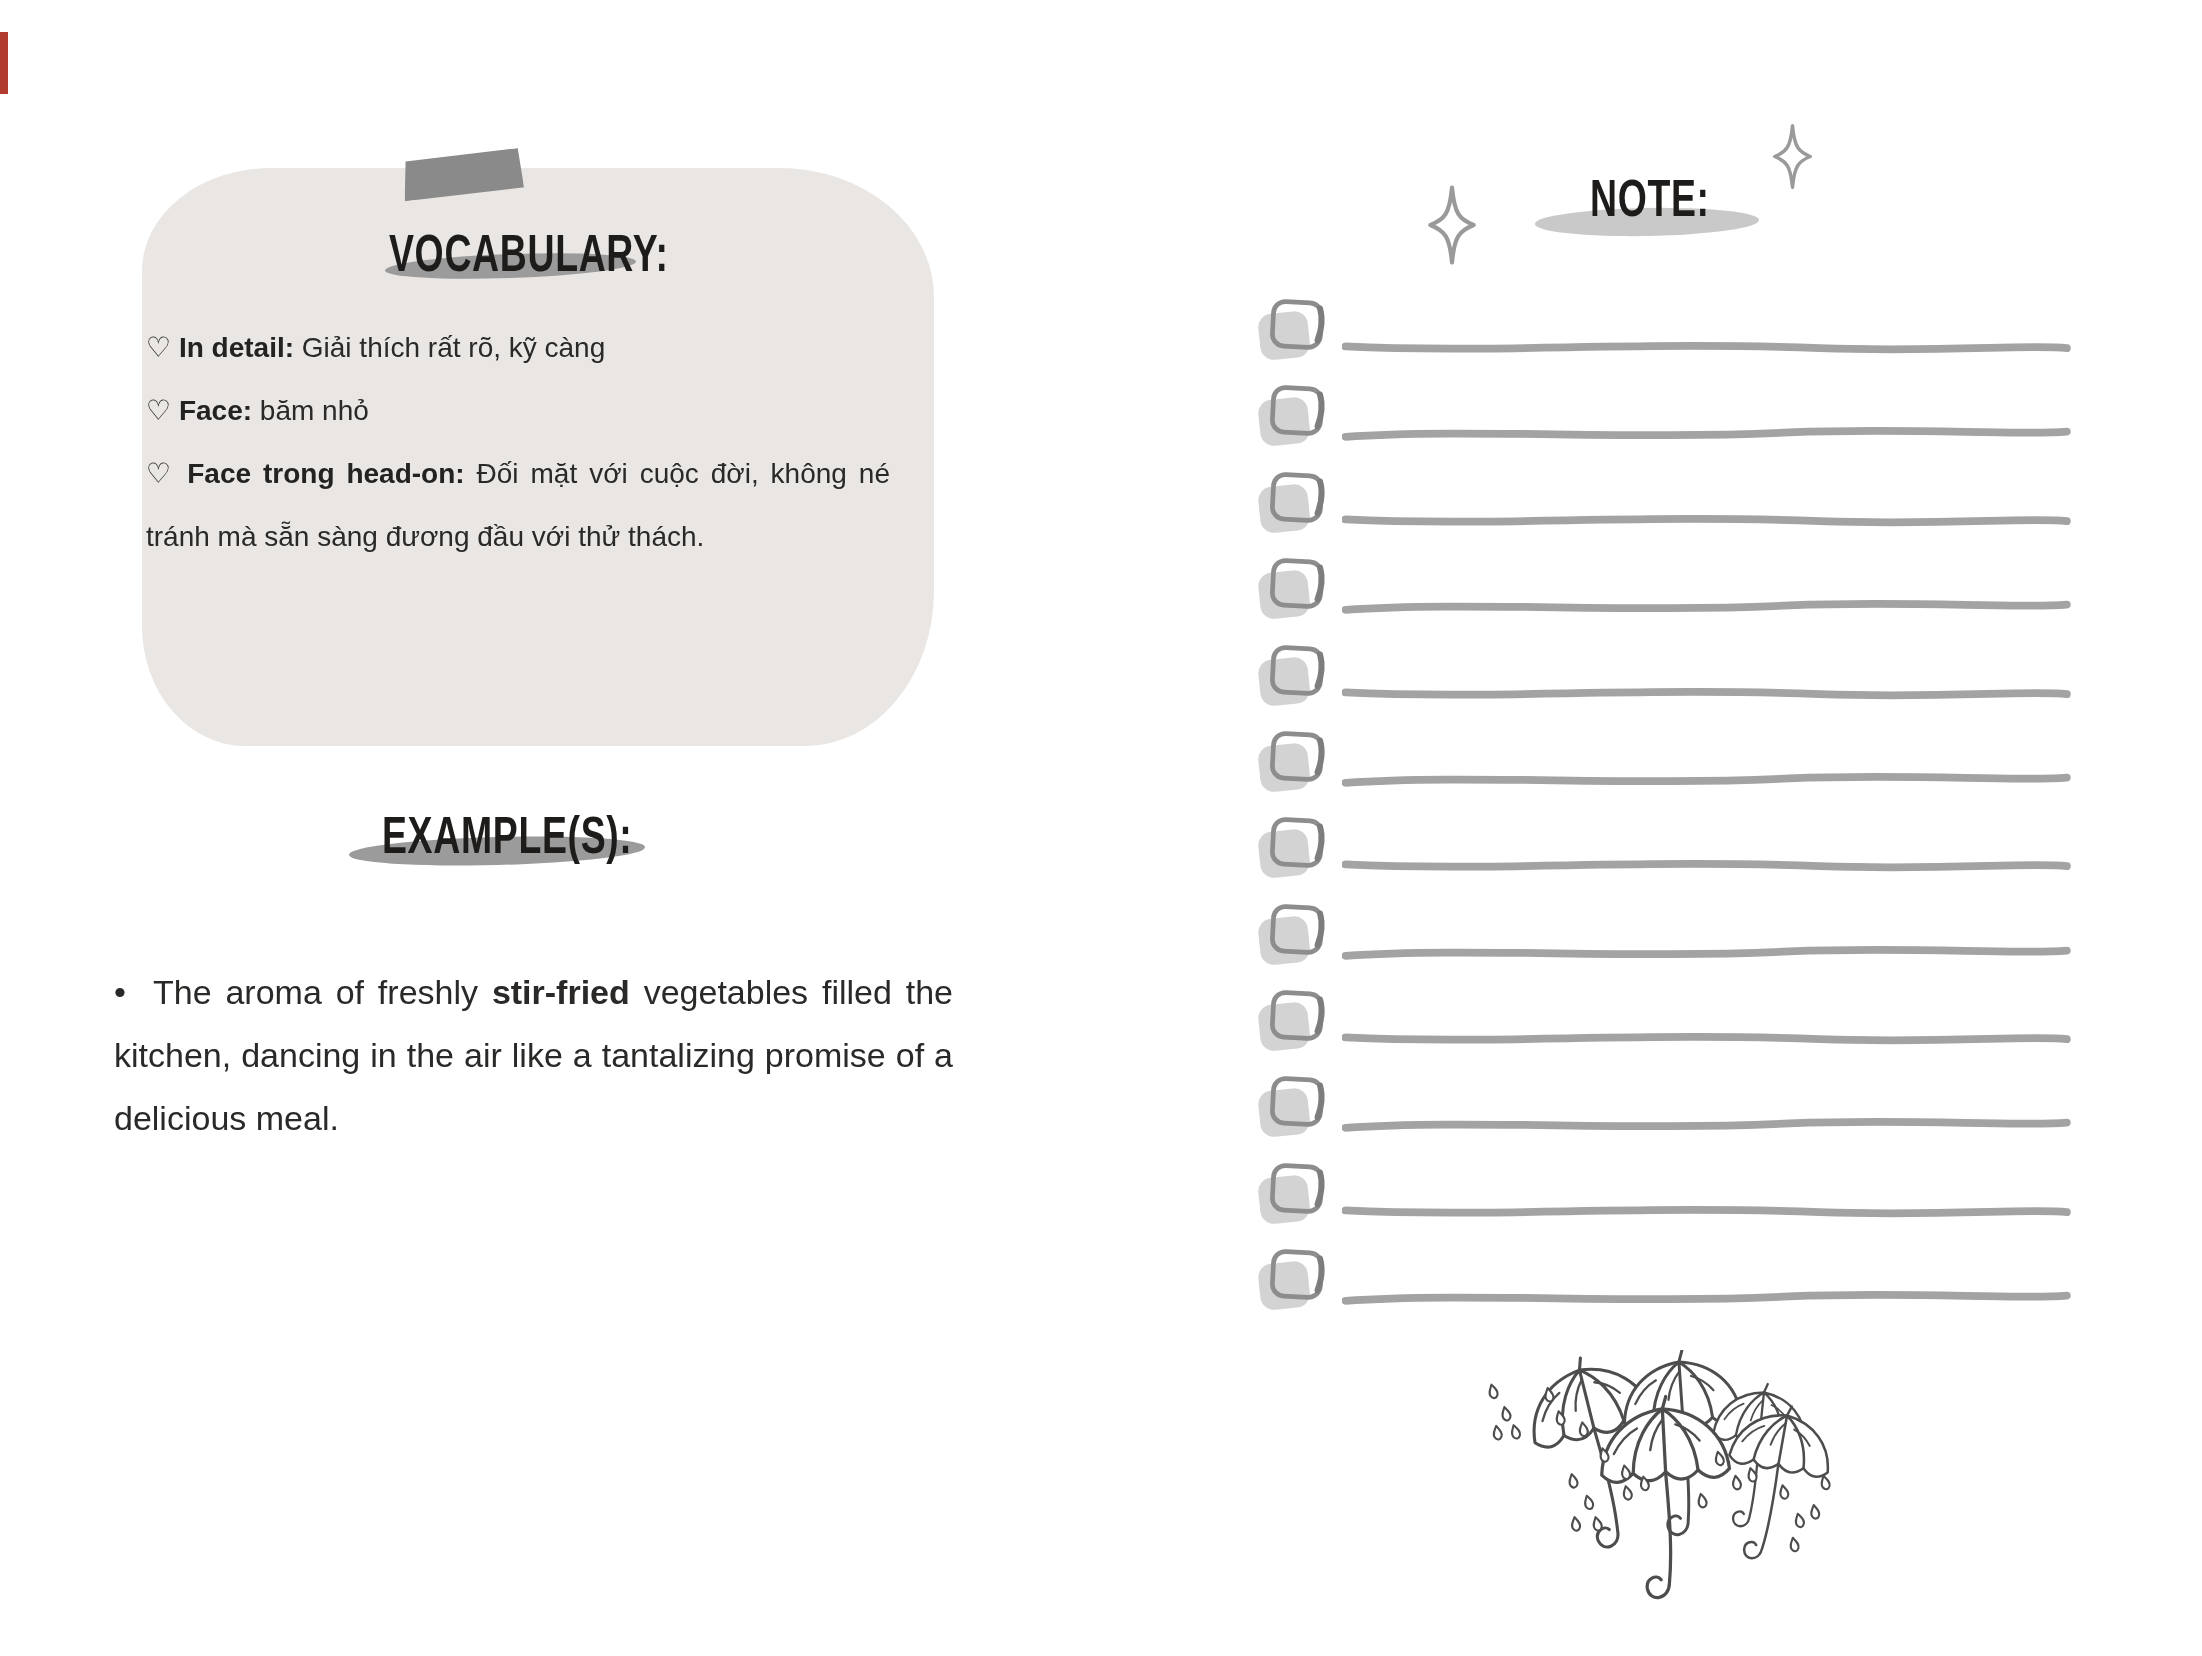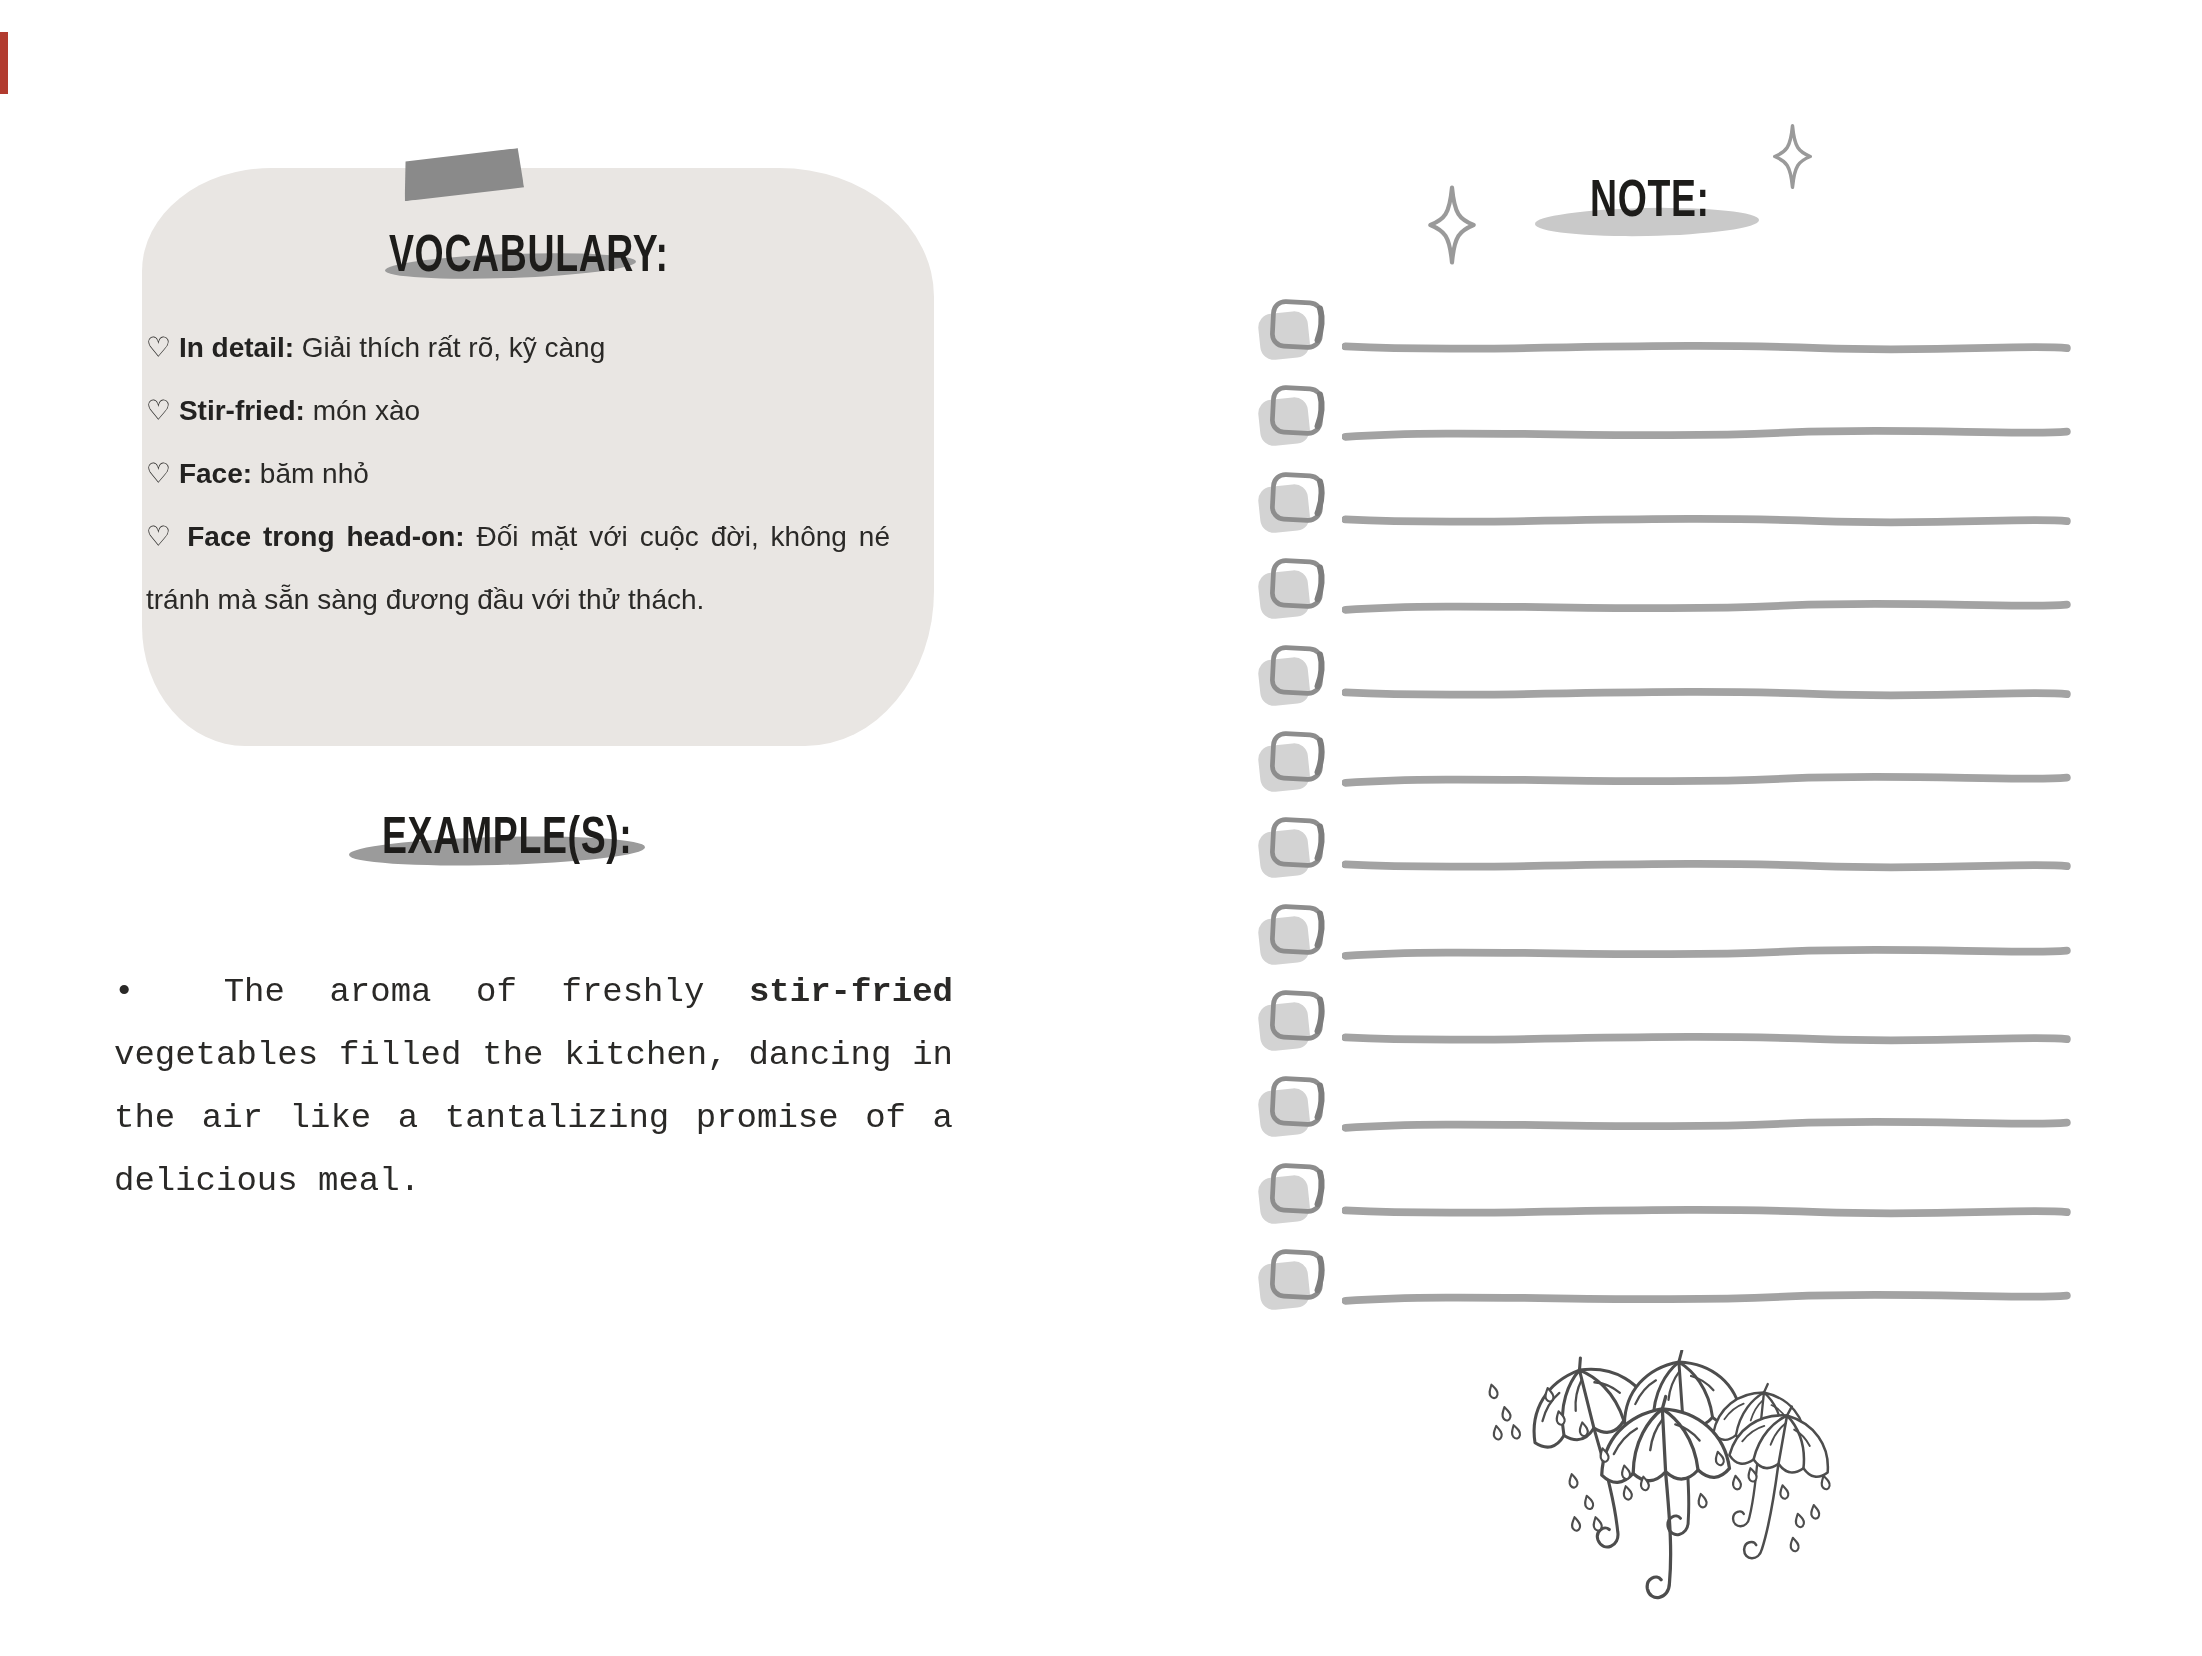--- a/index.html
+++ b/index.html
@@ -45,21 +45,21 @@
   }
   .vocab-list .vitem{text-align:justify;}
   .vitem b{font-weight:bold;color:#232221;}
   .heart{font-family:"DejaVu Sans",sans-serif;}
 
   
   .example-ellipse{left:349px;top:805px;width:296px;height:27.5px;transform:rotate(-1.5deg);}
   .example-title-pos{left:382px;top:773px;}
   .example-block{
     left:114px;top:929px;width:839px;
-    font-size:34px;line-height:63px;font-family:Liberation Mono, monospace;
+    font-size:34px;line-height:63px;
   }
   .example-block p{margin:0;text-align:justify;}
   .example-block .vi{font-style:italic;}
 
   
   .note-title-pos{left:1590px;top:136px;}
   .note-ellipse{left:1535px;top:176px;width:224px;height:27.5px;background:#c9c9c9;transform:rotate(-1deg);}
   .sparkle{z-index:2;}
   #note-rows{left:1254px;top:265px;width:826px;height:1118px;}
   .note-row{position:absolute;left:0;width:826px;height:86px;}
@@ -75,21 +75,20 @@
   <div class="abs corner-artifact"></div>
 
   <div class="abs vocab-card"></div>
   <div class="abs tape"></div>
 
   <div class="abs h-ellipse vocab-ellipse"></div>
   <div class="abs sec-title vocab-title-pos">VOCABULARY:</div>
 
   <div class="abs vocab-list">
     <div class="vitem"><span class="heart">♡</span> <b>In detail:</b> <span>Giải thích rất rõ, kỹ càng</span></div>
-    <div class="vitem"><span class="heart">♡</span> <b>Stir-fried:</b> <span>món xào</span></div>
     <div class="vitem"><span class="heart">♡</span> <b>Face:</b> <span>băm nhỏ</span></div>
     <div class="vitem"><span class="heart">♡</span> <b>Face trong head-on:</b> <span>Đối mặt với cuộc đời, không né tránh mà sẵn sàng đương đầu với thử thách.</span></div>
   </div>
 
   <div class="abs h-ellipse example-ellipse"></div>
   <div class="abs sec-title example-title-pos">EXAMPLE(S):</div>
 
   <div class="abs example-block">
     <p><span>•</span>&nbsp; <span>The aroma of freshly </span><b>stir-fried</b><span> vegetables filled the kitchen, dancing in the air like a tantalizing promise of a delicious meal.</span></p>
   </div>

